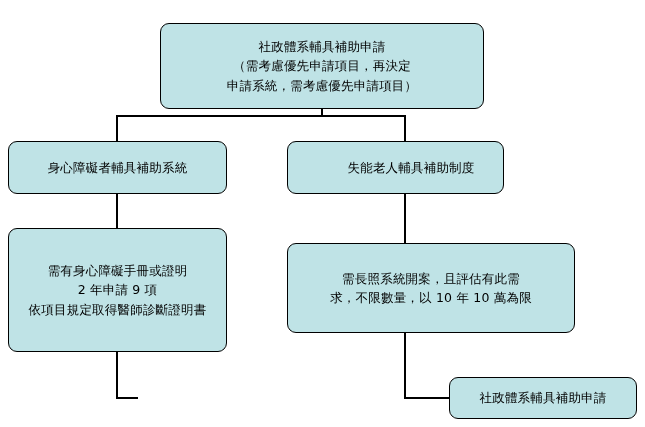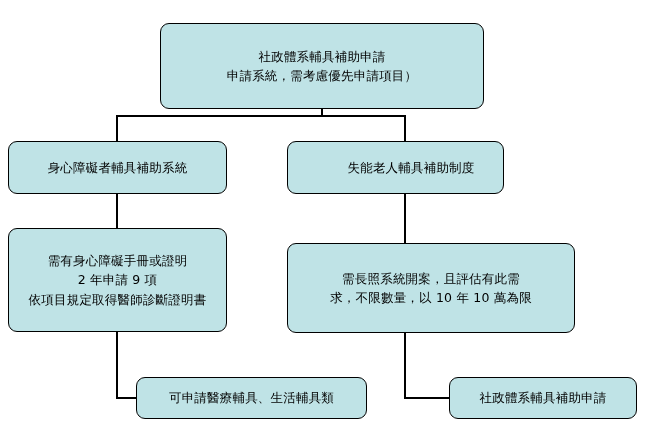--- a/index.html
+++ b/index.html
@@ -45,21 +45,21 @@
     background: #000000;
     z-index: 1;
   }
   .connector.h { height: 2px; }
   .connector.v { width: 2px; }
 
   
   #node-root      { left: 160px; top: 23px;    width: 324px; height: 86px; }
   #node-disabled  { left: 8px;   top: 141px;  width: 219px; height: 53px; }
   #node-elder     { left: 287px; top: 141px;  width: 217px; height: 53px; padding-left: 37px; }
-  #node-disabled-req { left: 8px; top: 228px; width: 219px; height: 104px; }
+  #node-disabled-req { left: 8px; top: 228px; width: 219px; height: 124px; }
   #node-elder-req { left: 287px; top: 243px;  width: 288px; height: 90px; }
   #node-disabled-out { left: 136px; top: 377px; width: 231px; height: 42px; }
   #node-elder-out { left: 449px; top: 377px;  width: 188px; height: 42px; }
 </style>
 </head>
 <body>
 
 <div id="canvas">
 
   <div class="connector v" style="left:321px; top:92px; height:24px;"></div>
@@ -75,20 +75,21 @@
   <div class="connector v" style="left:404px; top:194px; height:50px;"></div>
 
   <div class="connector v" style="left:116px; top:332px; height:66px;"></div>
   <div class="connector h" style="left:116px; top:397px; width:22px;"></div>
 
   <div class="connector v" style="left:404px; top:317px; height:81px;"></div>
   <div class="connector h" style="left:404px; top:397px; width:47px;"></div>
 
   <div class="node" id="node-root">
     <span class="line">社政體系輔具補助申請</span>
+    <span class="line">（需考慮優先申請項目，再決定</span>
     <span class="line">申請系統，需考慮優先申請項目）</span>
   </div>
 
   <div class="node" id="node-disabled">
     <span class="line">身心障礙者輔具補助系統</span>
   </div>
 
   <div class="node" id="node-elder">
     <span class="line">失能老人輔具補助制度</span>
   </div>
@@ -97,21 +98,18 @@
     <span class="line">需有身心障礙手冊或證明</span>
     <span class="line">2 年申請 9 項</span>
     <span class="line">依項目規定取得醫師診斷證明書</span>
   </div>
 
   <div class="node" id="node-elder-req">
     <span class="line">需長照系統開案，且評估有此需</span>
     <span class="line">求，不限數量，以 10 年 10 萬為限</span>
   </div>
 
-  <div class="node" id="node-disabled-out">
-    <span class="line">可申請醫療輔具、生活輔具類</span>
-  </div>
 
   <div class="node" id="node-elder-out">
     <span class="line">社政體系輔具補助申請</span>
   </div>
 
 </div>
 
 </body></html>

